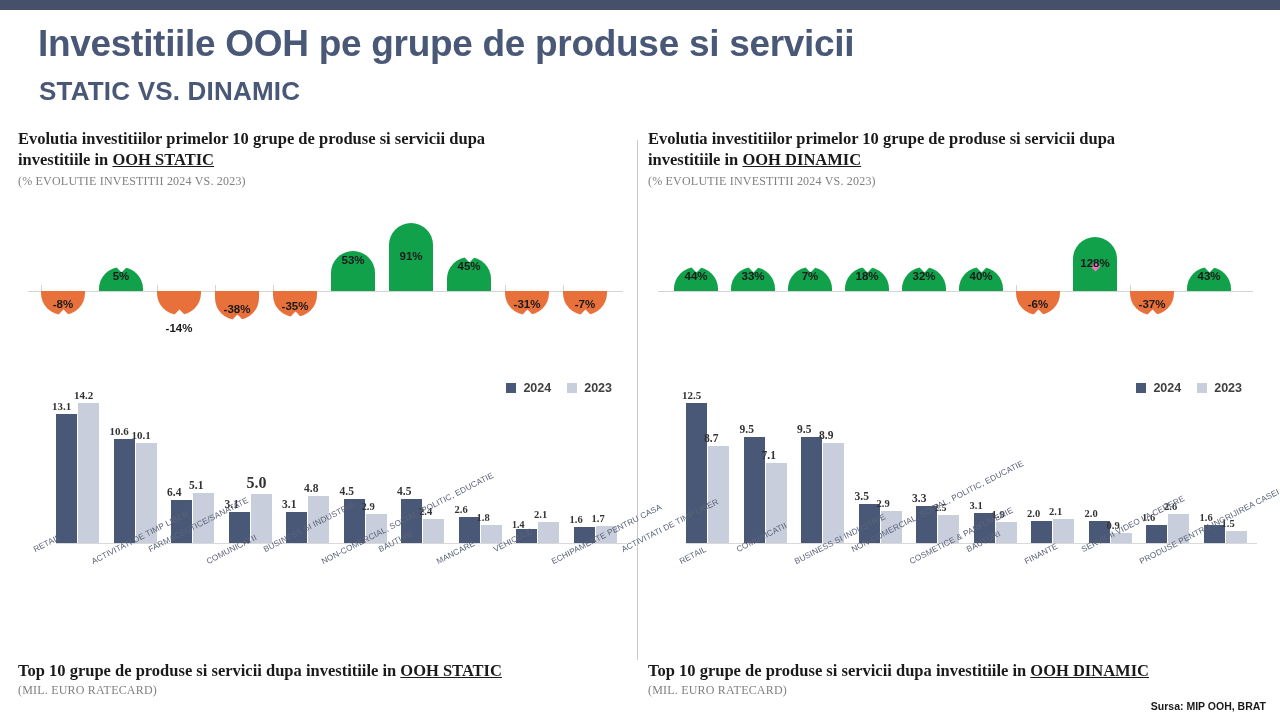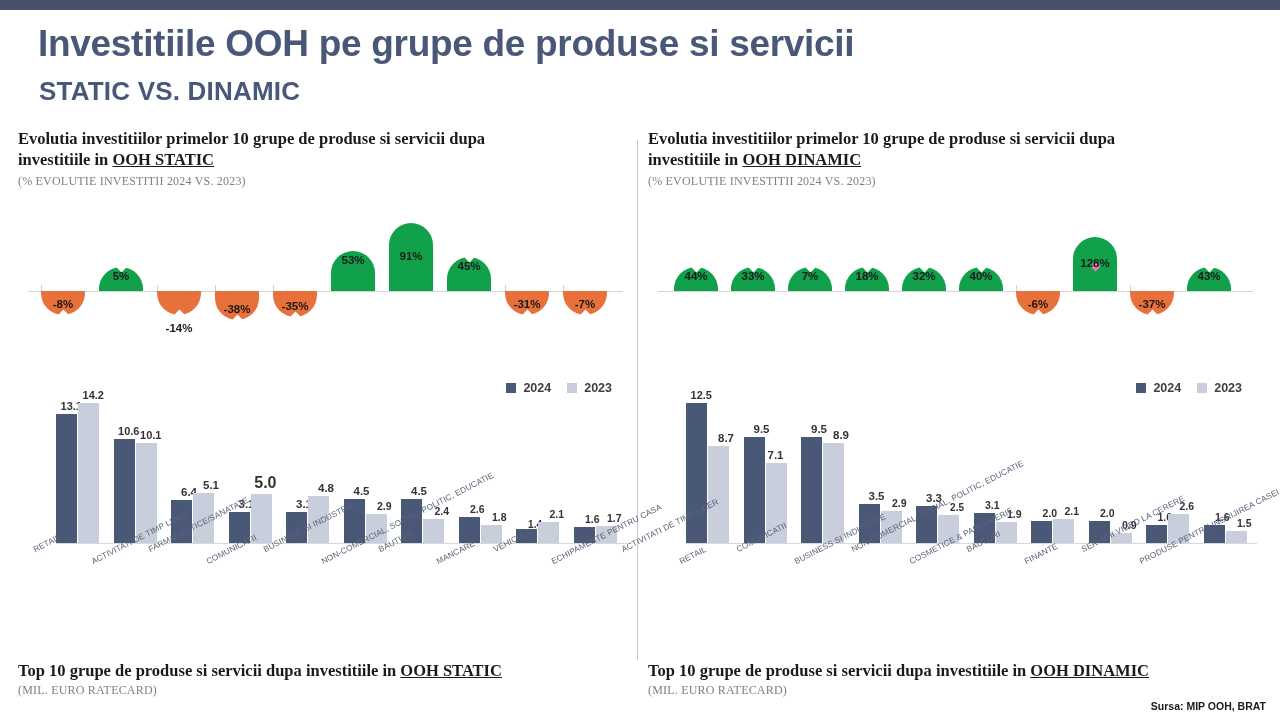--- a/index.html
+++ b/index.html
@@ -86,21 +86,21 @@
     background: #d9d9d9;
   }
   .bargroup { position: absolute; bottom: 1px; }
   .bar {
     position: absolute; bottom: 0; width: 21px;
   }
   .bar.y2024 { background: #4a5878; left: 0; }
   .bar.y2023 { background: #c9cedd; left: 22px; }
   .bar-val {
     position: absolute; white-space: nowrap; color: #333333;
-    font-weight: bold; text-align: right; width: 30px;
+    font-weight: bold; text-align: left; width: 30px; font-family: Liberation Serif, serif;
   }
   .legend {
     position: absolute; right: 12px; top: 22px;
     font-size: 12.5px; font-weight: bold; color: #404040;
     display: flex; align-items: center; gap: 7px;
   }
   .legend .sw { width: 10px; height: 10px; display: inline-block; }
   .legend .sw2024 { background: #4a5878; }
   .legend .sw2023 { background: #c9cedd; }
   .legend .txt { margin-right: 9px; }
@@ -385,21 +385,21 @@
   <div class="bargroup" style="left: 38px; width: 43px; height: 140px;">
         <div class="bar y2024" style="height: 140px;"></div>
         <div class="bar-val" style="left: -4px; bottom: 142px; font-size: 11px;">12.5</div>
         <div class="bar y2023" style="height: 97.44px;"></div>
         <div class="bar-val" style="left: 18px; bottom: 99.44px; font-size: 11.5px;">8.7</div>
       </div>
       <div class="bargroup" style="left: 95.5px; width: 43px; height: 140px;">
         <div class="bar y2024" style="height: 106.4px;"></div>
         <div class="bar-val" style="left: -4px; bottom: 108.4px; font-size: 11.5px;">9.5</div>
         <div class="bar y2023" style="height: 79.52px;"></div>
-        <div class="bar-val" style="left: 10px; bottom: 81.52px; font-size: 11.5px;">7.1</div>
+        <div class="bar-val" style="left: 18px; bottom: 81.52px; font-size: 11.5px;">7.1</div>
       </div>
       <div class="bargroup" style="left: 153px; width: 43px; height: 140px;">
         <div class="bar y2024" style="height: 106.4px;"></div>
         <div class="bar-val" style="left: -4px; bottom: 108.4px; font-size: 11.5px;">9.5</div>
         <div class="bar y2023" style="height: 99.68px;"></div>
         <div class="bar-val" style="left: 18px; bottom: 101.68px; font-size: 11.5px;">8.9</div>
       </div>
       <div class="bargroup" style="left: 210.5px; width: 43px; height: 140px;">
         <div class="bar y2024" style="height: 39.2px;"></div>
         <div class="bar-val" style="left: -4px; bottom: 41.2px; font-size: 11.5px;">3.5</div>

